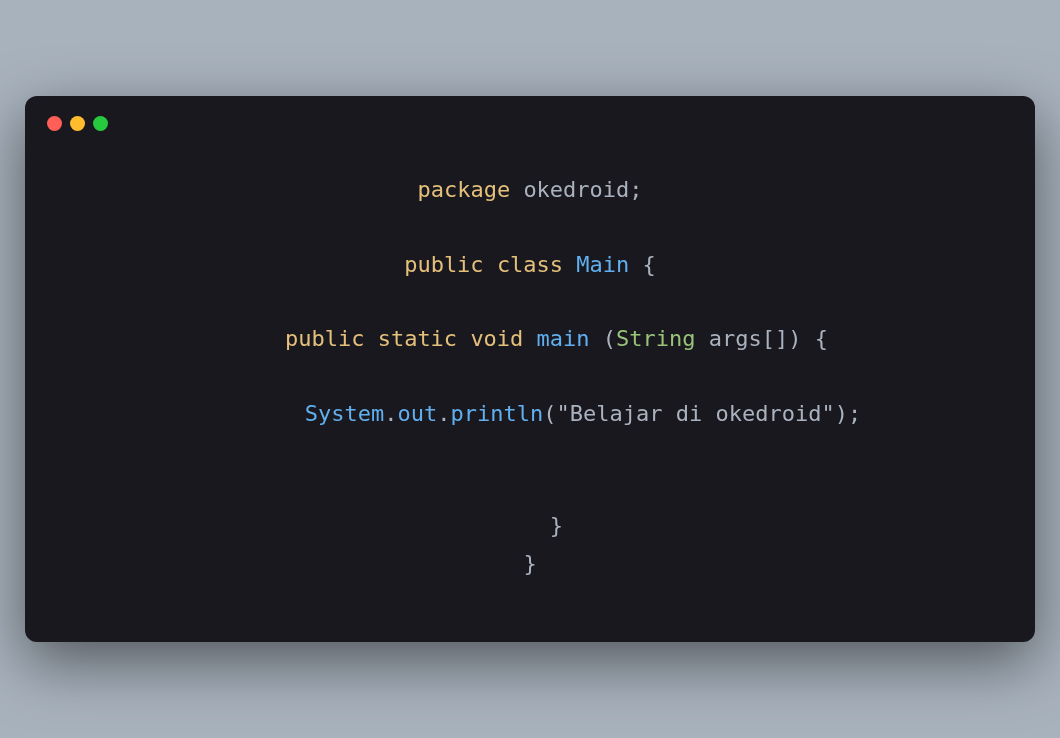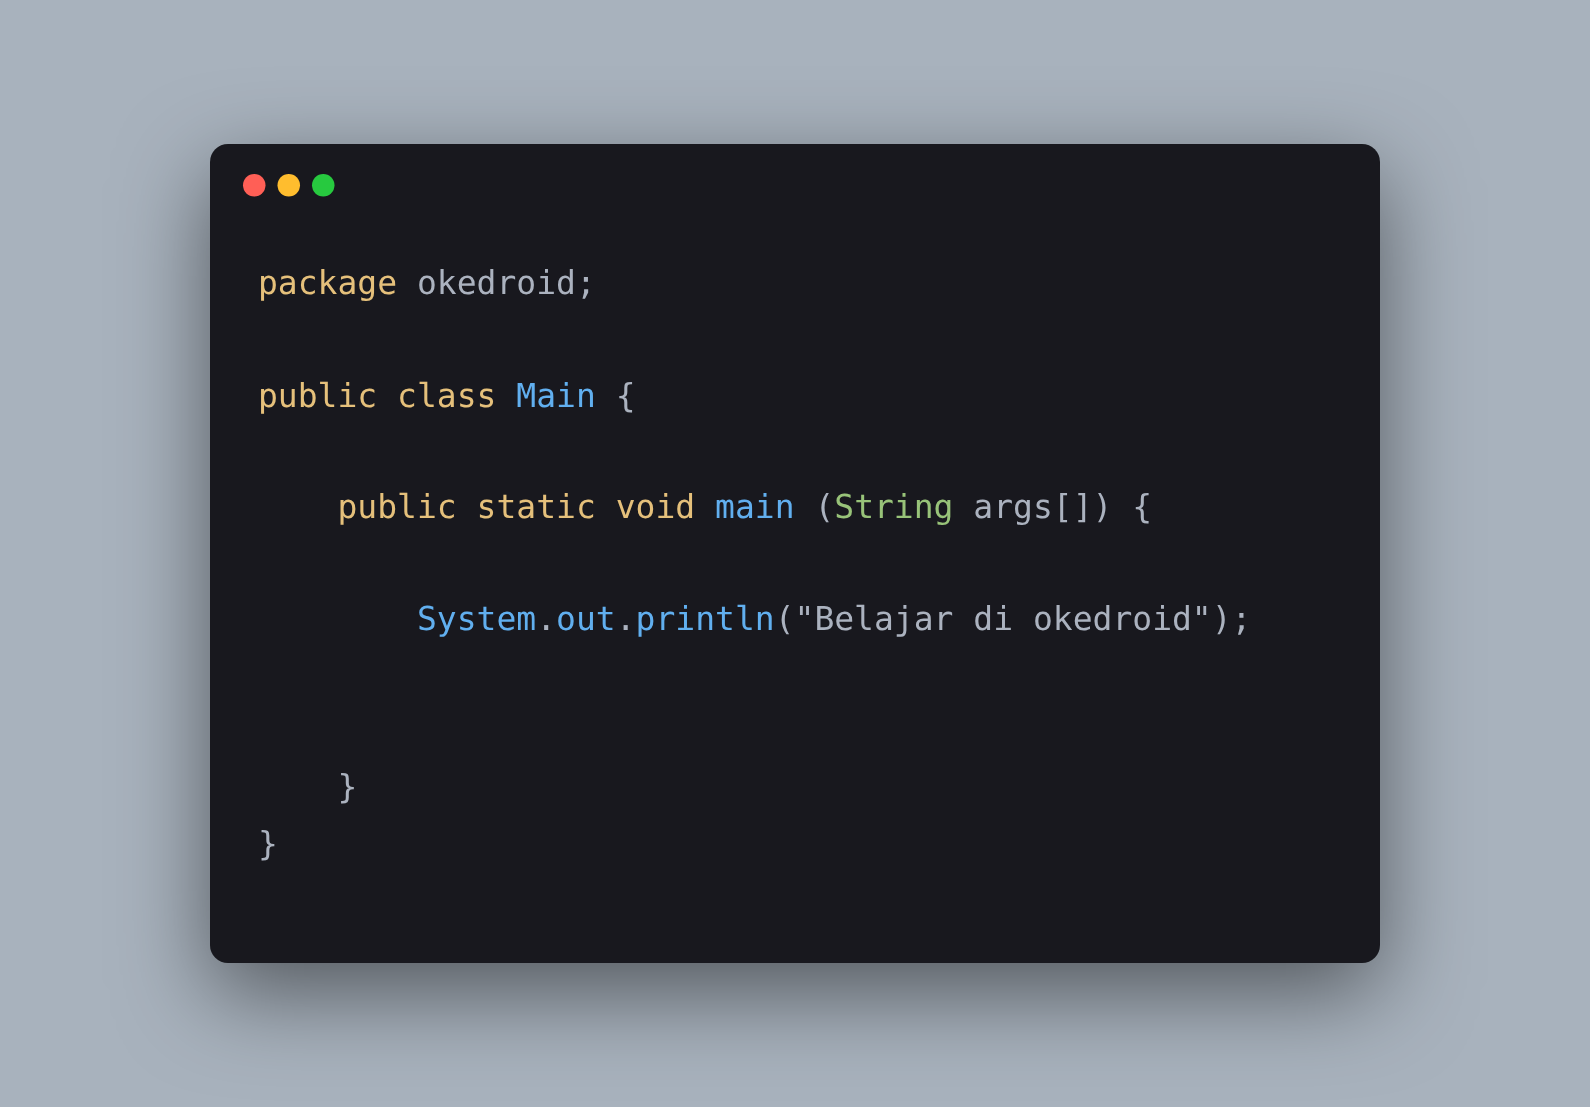--- a/index.html
+++ b/index.html
@@ -10,25 +10,26 @@
     body {
       width: 1060px;
       height: 738px;
       background: #a8b2bd;
       display: flex;
       align-items: center;
       justify-content: center;
       font-family: 'Menlo', 'Monaco', 'Consolas', monospace;
     }
     .window {
-      width: 780px;
+      width: 1010px;
       background: #18181e;
       border-radius: 12px;
       box-shadow: 0 20px 60px rgba(0,0,0,0.5);
       overflow: hidden;
+      text-align: center;
     }
     .titlebar {
       display: flex;
       gap: 8px;
       padding: 20px 22px 10px 22px;
     }
     .dot {
       width: 15px;
       height: 15px;
       border-radius: 50%;

